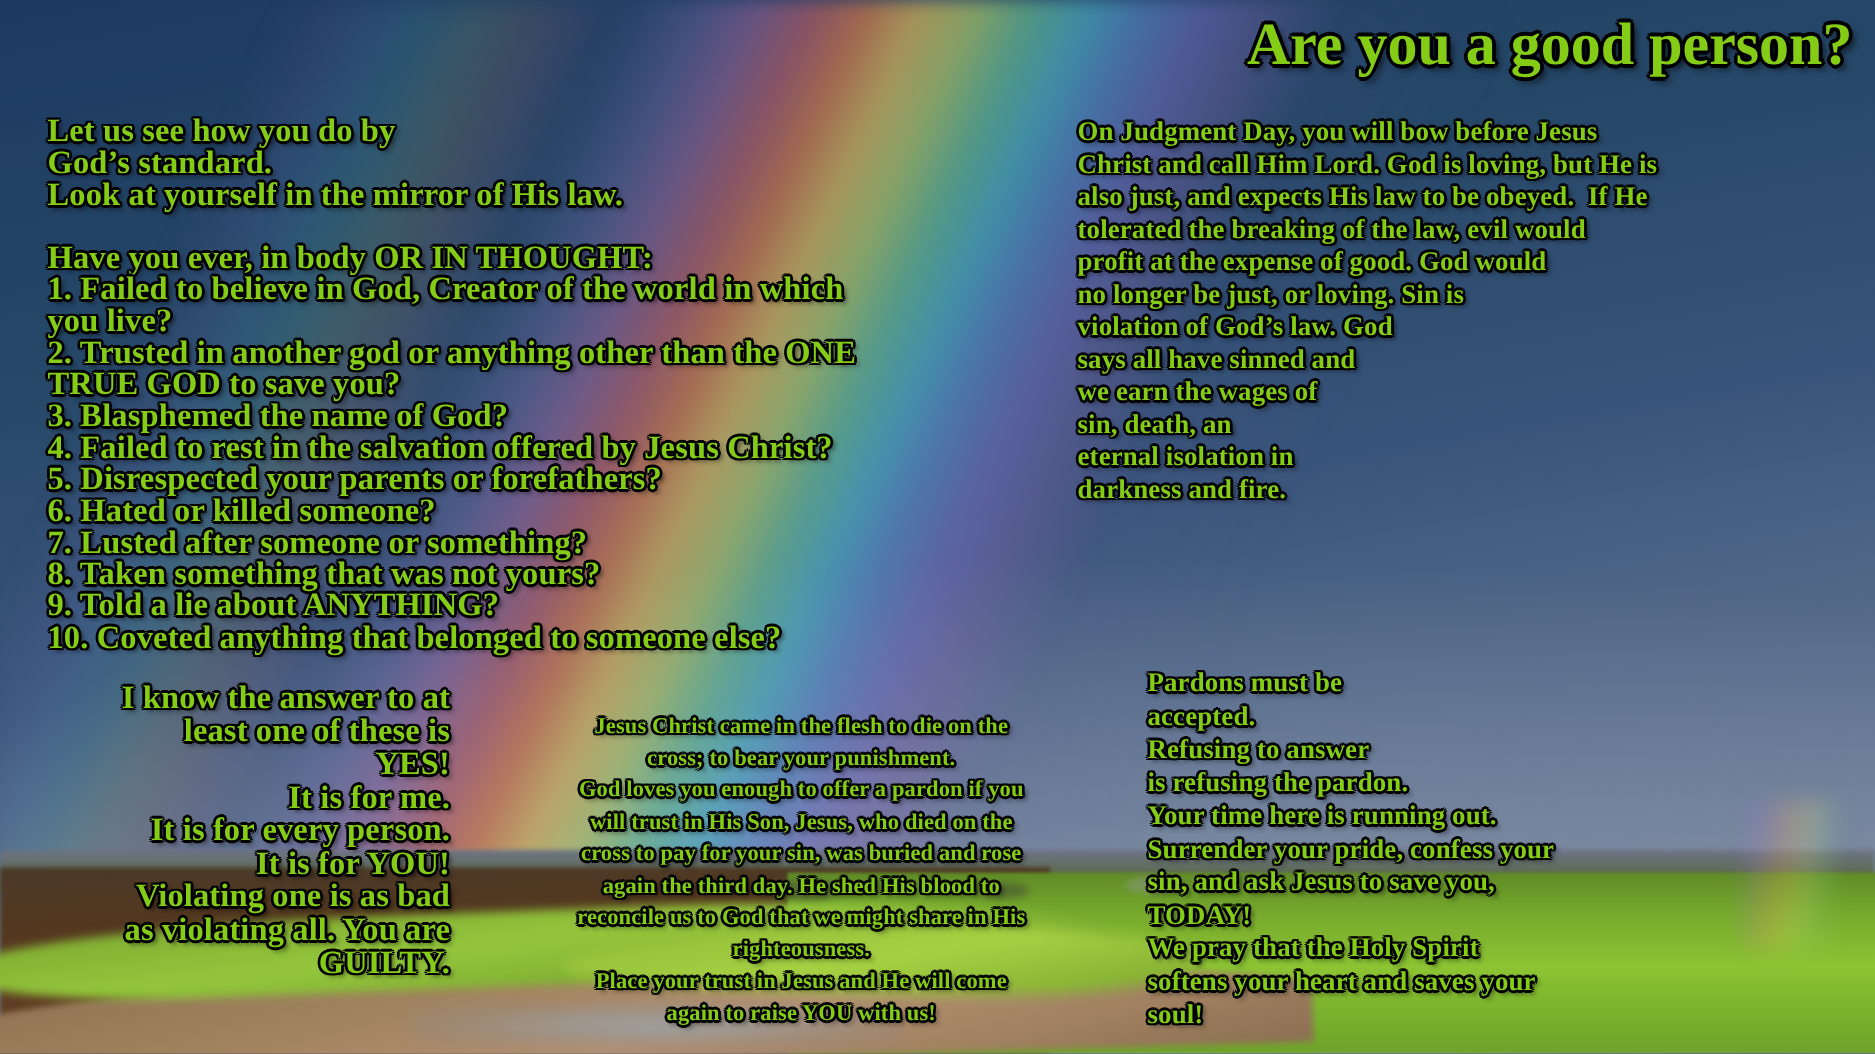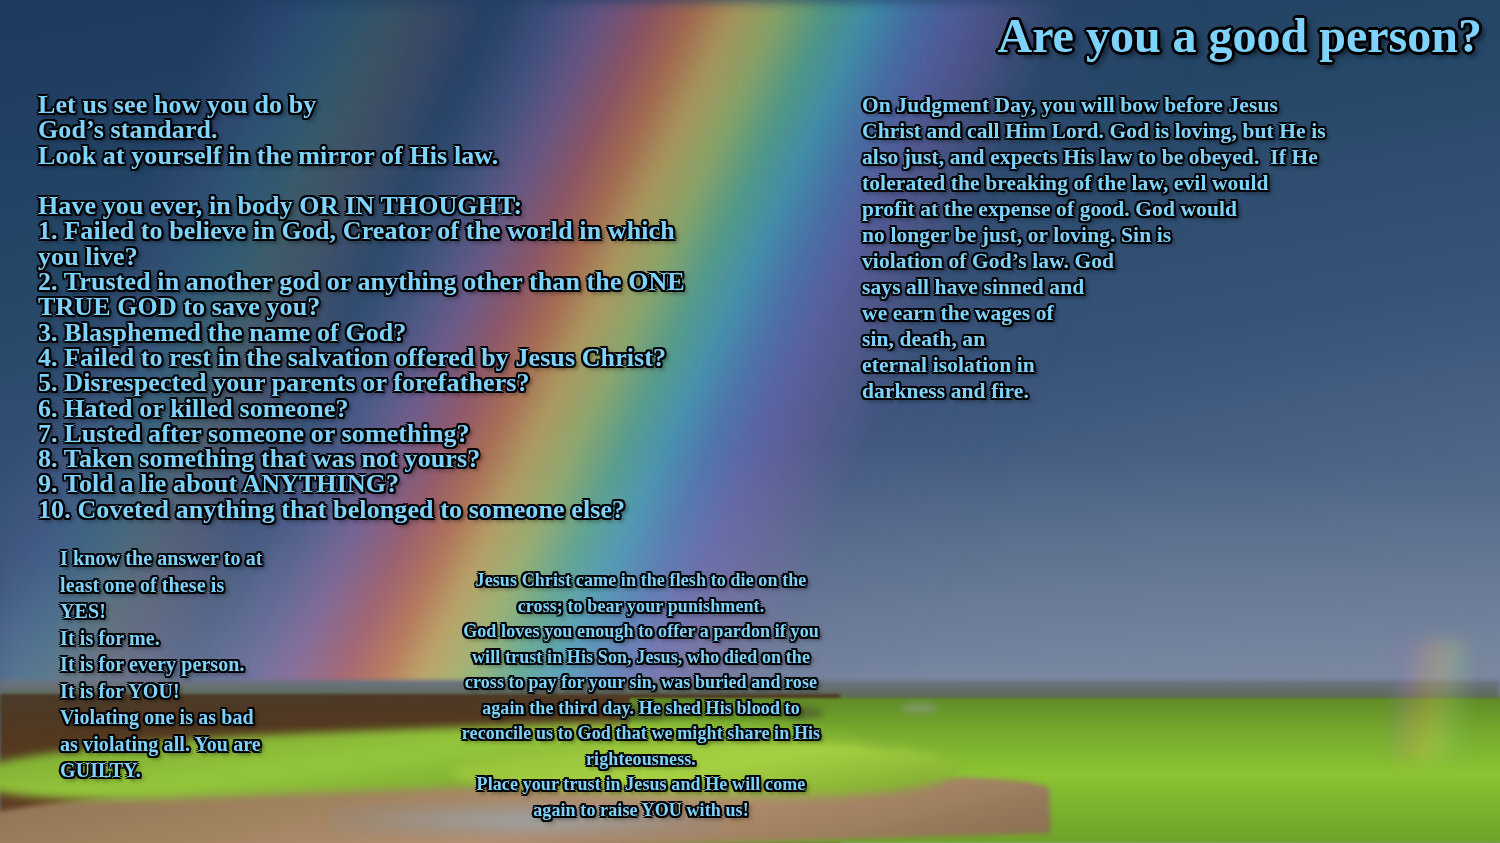--- a/index.html
+++ b/index.html
@@ -143,21 +143,21 @@
       rgba(150,215,130,.20) 78%,
       rgba(0,0,0,0) 100%);
     filter: blur(8px);
   }
   
   .tuft { position: absolute; background: #52682f; border-radius: 50%; filter: blur(3px); opacity: .85; }
 
   
   .txt {
     position: absolute;
-    color: #7dd3fc;
+    color: #84cc16;
     font-weight: 700;
     letter-spacing: .1px;
     text-shadow:
       -1.6px -1.6px 0 #000, 1.6px -1.6px 0 #000,
       -1.6px  1.6px 0 #000, 1.6px  1.6px 0 #000,
       -2.2px 0 0 #000, 2.2px 0 0 #000,
        0 -2.2px 0 #000, 0 2.2px 0 #000,
        3px 3px 4px rgba(0,0,0,.65);
     white-space: pre-wrap;
   }
@@ -192,23 +192,23 @@
     width: 600px;
     font-size: 21.5px;
     line-height: 26px;
     text-align: left;
   }
 
   #guilty-block {
     left: 60px;
     top: 545px;
     width: 300px;
-    font-size: 20px;
+    font-size: 26px;
     line-height: 26.5px;
-    text-align: left;
+    text-align: right;
   }
 
   #gospel-block {
     left: 376px;
     top: 568px;
     width: 530px;
     font-size: 18px;
     line-height: 25.5px;
     text-align: center;
   }
@@ -294,14 +294,25 @@
 cross; to bear your punishment.
 God loves you enough to offer a pardon if you
 will trust in His Son, Jesus, who died on the
 cross to pay for your sin, was buried and rose
 again the third day. He shed His blood to
 reconcile us to God that we might share in His
 righteousness.
 Place your trust in Jesus and He will come
 again to raise YOU with us!</div>
 
+  <div class="txt" id="pardon-block">Pardons must be
+accepted.
+Refusing to answer
+is refusing the pardon.
+Your time here is running out.
+Surrender your pride, confess your
+sin, and ask Jesus to save you,
+TODAY!
+We pray that the Holy Spirit
+softens your heart and saves your
+soul!</div>
 
 </div>
 
 </body></html>

